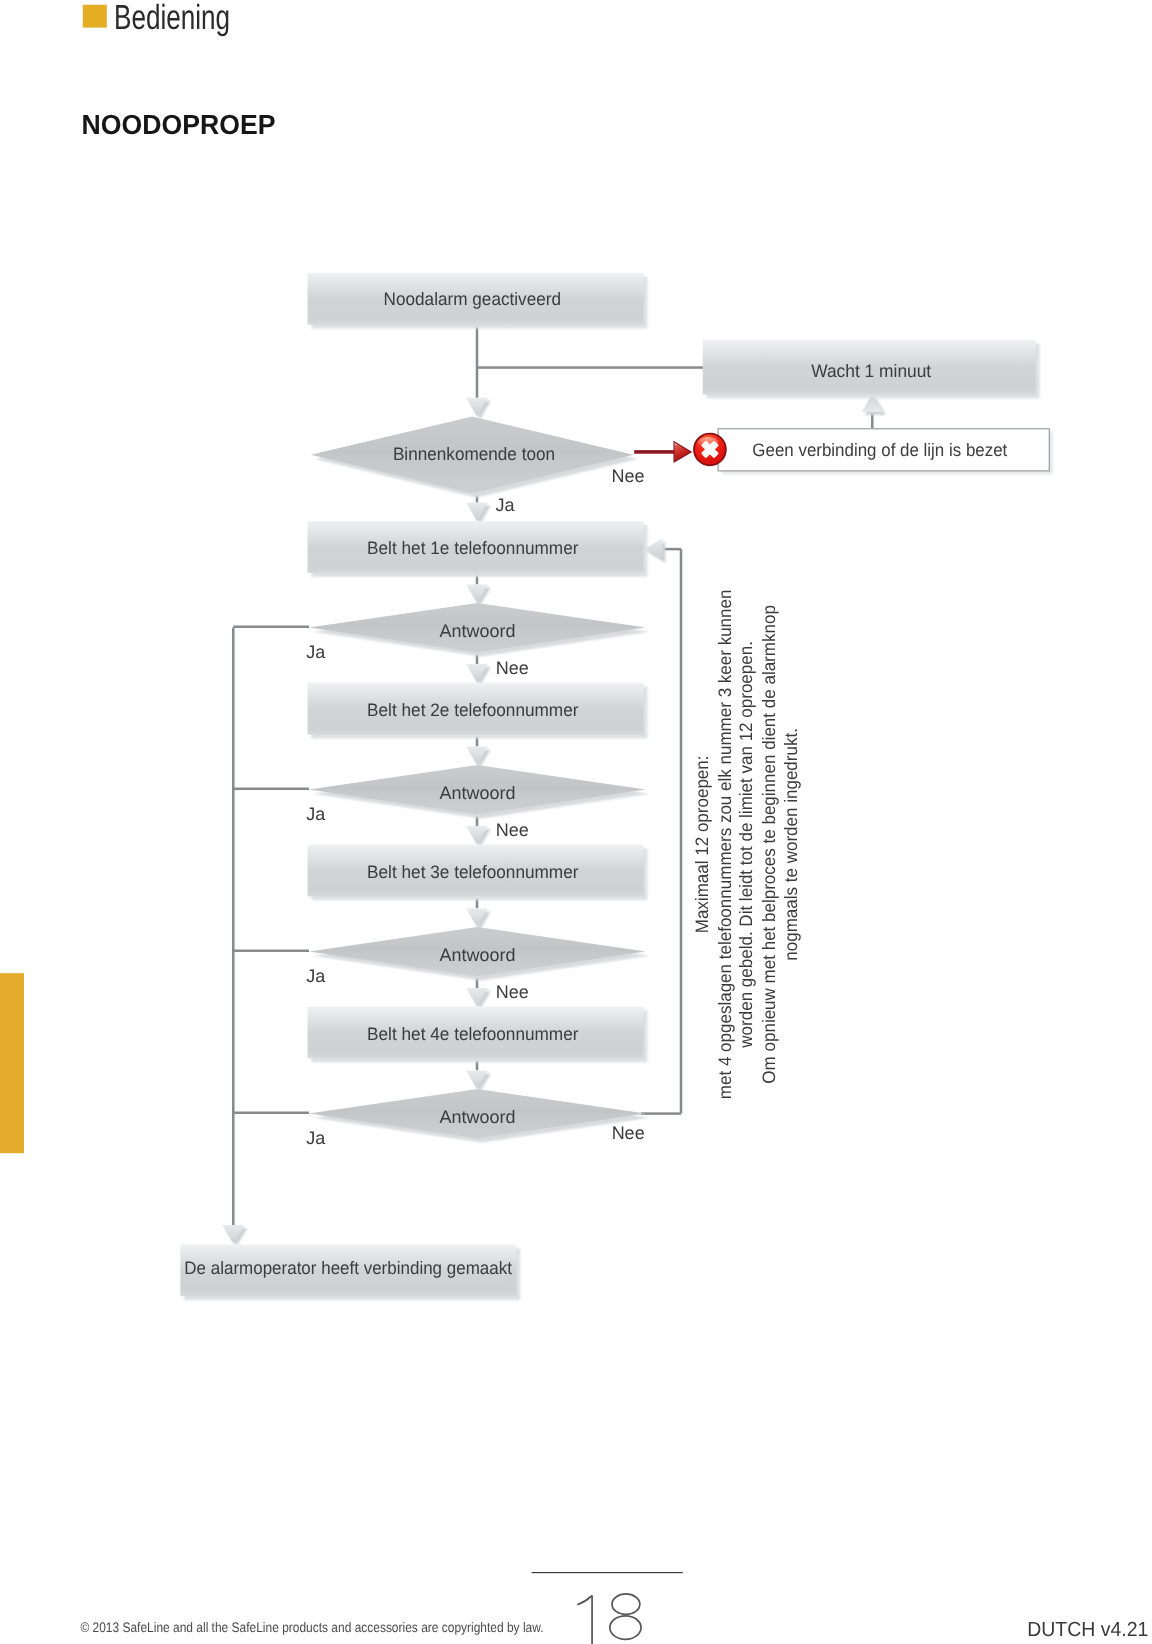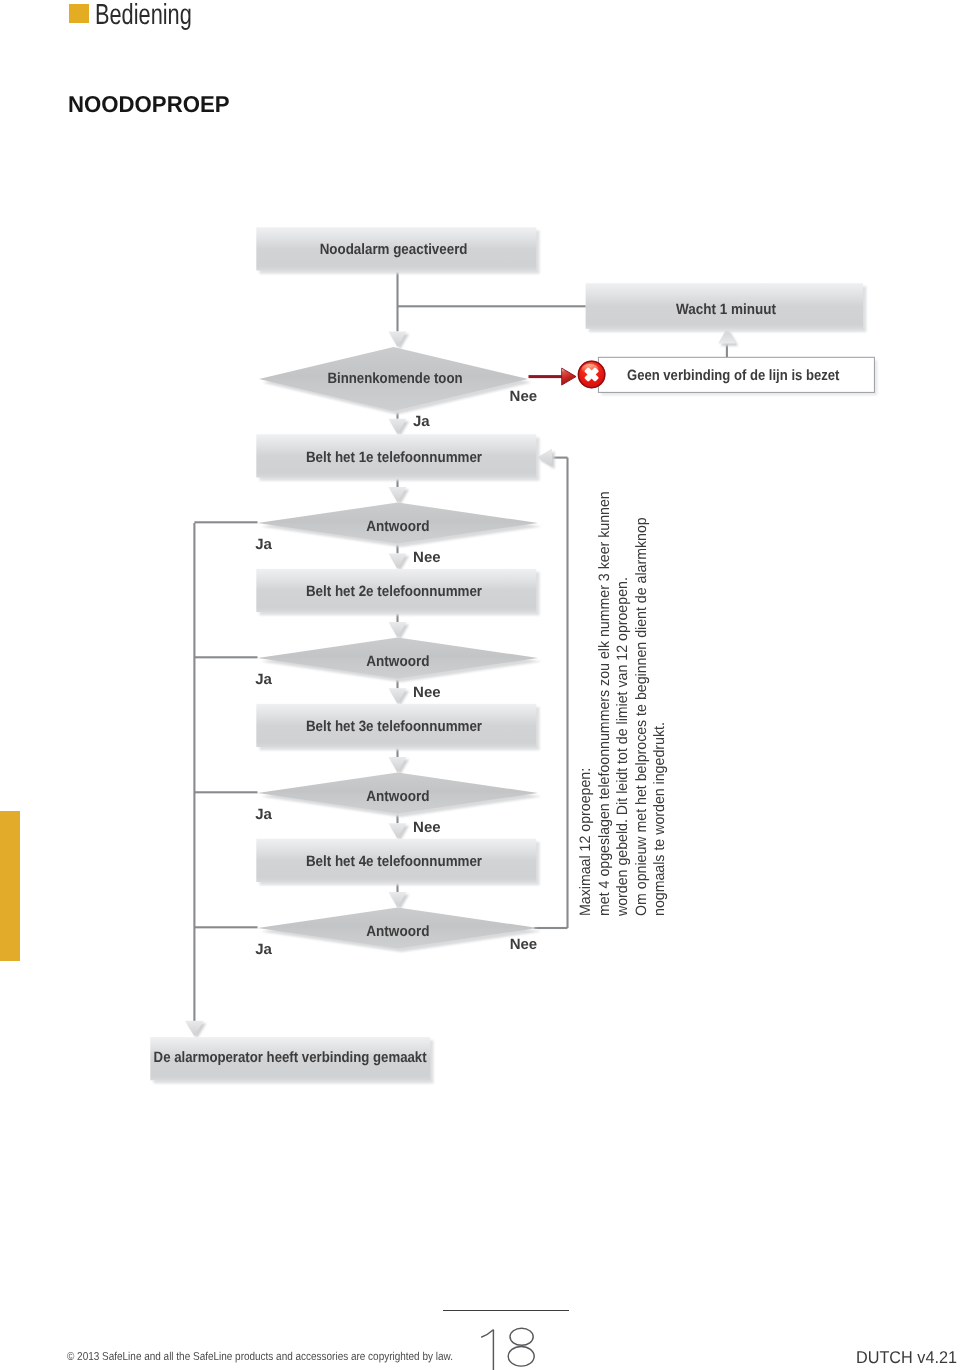--- a/index.html
+++ b/index.html
@@ -1,30 +1,30 @@
 <!DOCTYPE html>
 <html><head>
 <meta charset="utf-8">
 <style>
   html,body{margin:0;padding:0;overflow:hidden;}
   body{width:960px;height:1370px;background:#fff;font-family:"Liberation Sans",sans-serif;position:relative;overflow:hidden;
        -webkit-font-smoothing:antialiased;text-rendering:geometricPrecision;}
-  .page{position:absolute;left:0;top:0;width:960px;height:1370px;}
+  .page{position:absolute;left:0;top:0;width:960px;height:1370px;text-align:center;}
   .abs{position:absolute;}
 
   
   #hdr-sq{left:69.4px;top:3.7px;width:19.4px;height:19.3px;background:#e3ac23;}
   #hdr-txt{left:95px;top:-1px;font-size:29px;color:#2b2b2b;transform:scaleX(0.75);transform-origin:left top;
            white-space:nowrap;line-height:33px;}
   #title{left:68px;top:91px;font-size:23px;font-weight:bold;color:#161616;white-space:nowrap;
          transform:scaleX(0.965);transform-origin:left top;letter-spacing:0px;}
   #tab{left:0;top:811px;width:19.5px;height:150px;background:#e2ac2a;}
 
   
-  #flow{position:absolute;left:0;top:0;width:960px;height:1200px;font-weight:bold;}
+  #flow{position:absolute;left:0;top:0;width:960px;height:1200px;}
   #flowsvg text{font-family:"Liberation Sans",sans-serif;}
 
   
   #fnote{left:67px;top:1352px;font-size:11.5px;color:#4b4b4b;white-space:nowrap;transform:scaleX(0.867);transform-origin:left top;line-height:11.5px;}
   #frule{left:443px;top:1309.5px;width:126px;height:1.8px;background:#3d3d3d;}
   #pgnum{left:470px;top:1320px;}
   #fright{left:856px;top:1349px;font-size:17px;color:#3a3a3a;white-space:nowrap;transform:scaleX(0.955);transform-origin:left top;line-height:17px;}
 
   
   #sidenote{left:577px;top:916px;transform-origin:left top;transform:rotate(-90deg);

